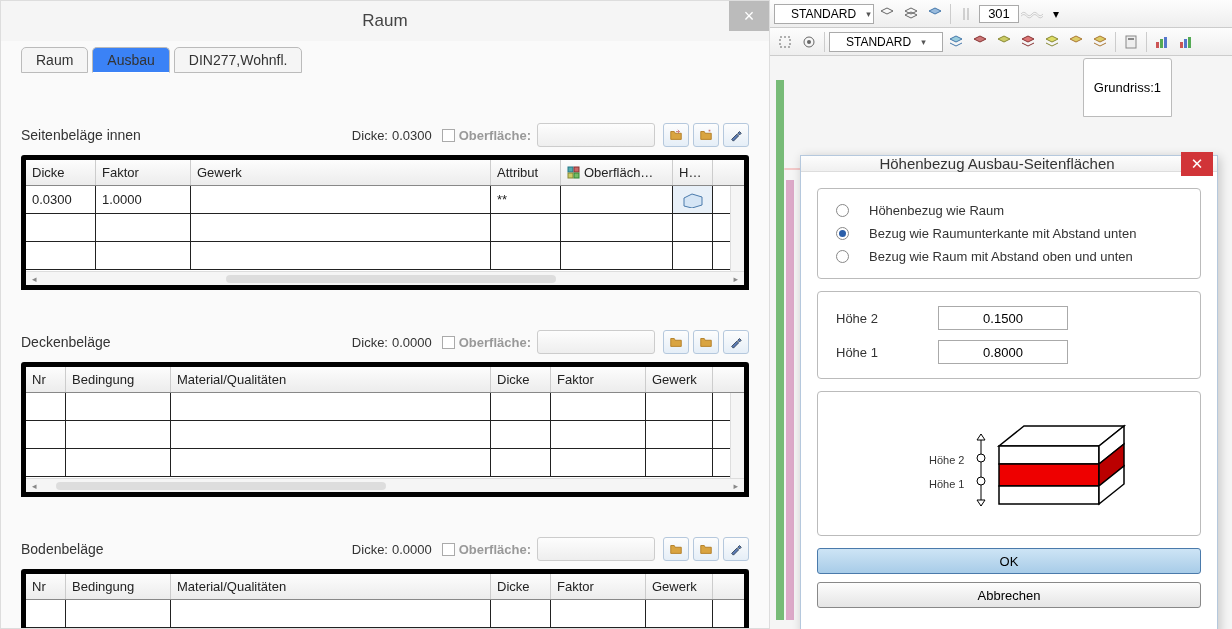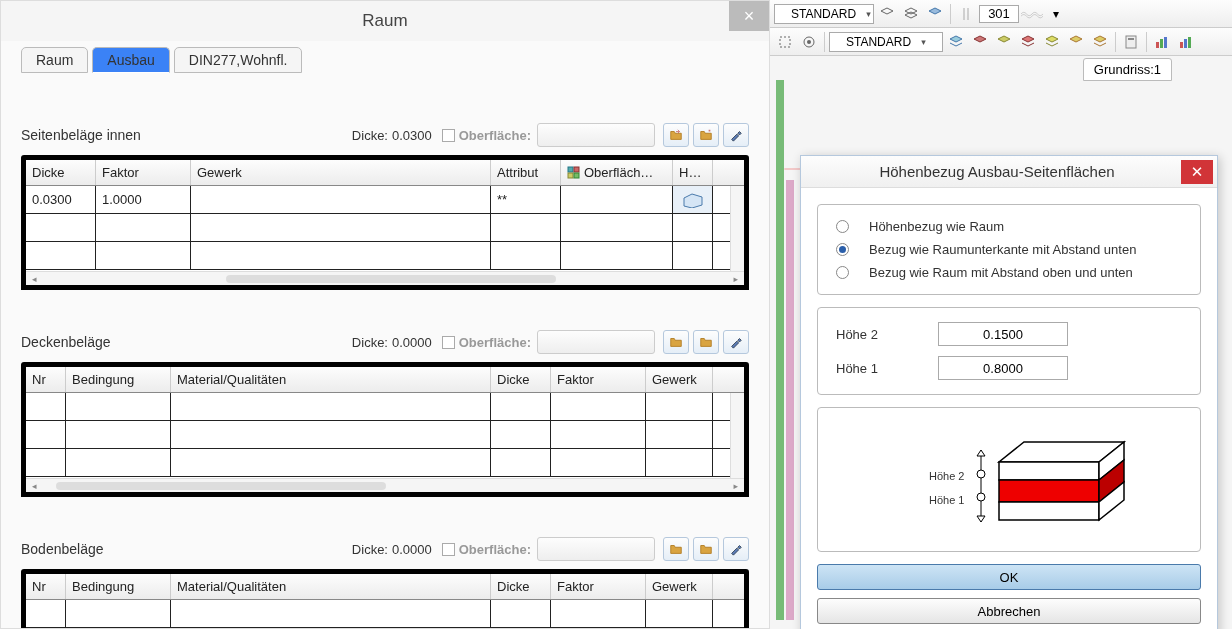--- a/index.html
+++ b/index.html
@@ -52,28 +52,28 @@
 .right-area { flex: 1; position: relative; background: #f5f5f5; }
 
 
 .top-toolbar { position: absolute; top: 0; left: 0; right: 0; height: 28px; border-bottom: 1px solid #ccc; background: linear-gradient(#fdfdfd,#eee); display:flex; align-items:center; padding: 0 4px; gap: 2px; }
 .second-toolbar { position: absolute; top: 28px; left: 0; right: 0; height: 28px; border-bottom: 1px solid #ccc; background: linear-gradient(#fdfdfd,#eee); display:flex; align-items:center; padding: 0 4px; gap: 2px; }
 .toolbar-combo { height: 20px; border: 1px solid #aaa; background: #fff; font-size: 12px; padding: 0 16px; display:flex; align-items:center; gap:4px; }
 .toolbar-combo::after { content:'▾'; font-size:9px; color:#555; margin-left: 6px;}
 .tbar-icon { width: 22px; height: 22px; display:flex; align-items:center; justify-content:center; cursor:pointer; border-radius:2px; }
 .tbar-sep { width:1px; height:20px; background:#ccc; margin: 0 2px; }
 
-.tab-label-floating { position:absolute; top: 58px; right: 60px; border:1px solid #bbb; background:#fff; padding: 3px 10px; font-size:13px; border-radius:3px 3px 0 0;}
+.tab-label-floating { position:absolute; top: 58px; right: 60px; border:1px solid #bbb; background:#fff; padding: 21px 10px; font-size:13px; border-radius:3px 3px 0 0;}
 
 
 .red-arrow { position: absolute; top: 175px; left: -50px; width: 150px; height: 2px; }
 
 
 .dialog { position: absolute; top: 155px; left: 30px; width: 418px; border: 1px solid #b5c8dd; background: #fff; box-shadow: 2px 2px 10px rgba(0,0,0,0.2); }
-.dialog-title-bar { height: 32px; background: linear-gradient(#fdfdfd,#f0f0f0); border-bottom: 1px solid #ddd; display:flex; align-items:center; justify-content:space-between; padding-left: 12px; }
+.dialog-title-bar { height: 16px; background: linear-gradient(#fdfdfd,#f0f0f0); border-bottom: 1px solid #ddd; display:flex; align-items:center; justify-content:space-between; padding-left: 12px; }
 .dialog-title { font-size: 15px; color: #333; flex:1; text-align:center; }
 .dialog-close { width: 32px; height: 24px; background: #d13438; color:#fff; display:flex; align-items:center; justify-content:center; cursor:pointer; margin-right:4px; font-size: 15px; }
 
 .dialog-body { padding: 16px; }
 .radio-group { border: 1px solid #bbb; border-radius: 4px; padding: 14px 18px; margin-bottom: 12px; }
 .radio-row { display:flex; align-items:center; gap: 20px; margin-bottom: 8px; font-size: 13px; color:#333; }
 .radio-row:last-child { margin-bottom: 0; }
 .radio-mock { width:13px; height:13px; border:1px solid #888; border-radius:50%; display:flex; align-items:center; justify-content:center; }
 .radio-mock.checked::after { content:''; width:7px; height:7px; background:#2b5faa; border-radius:50%; }
 

